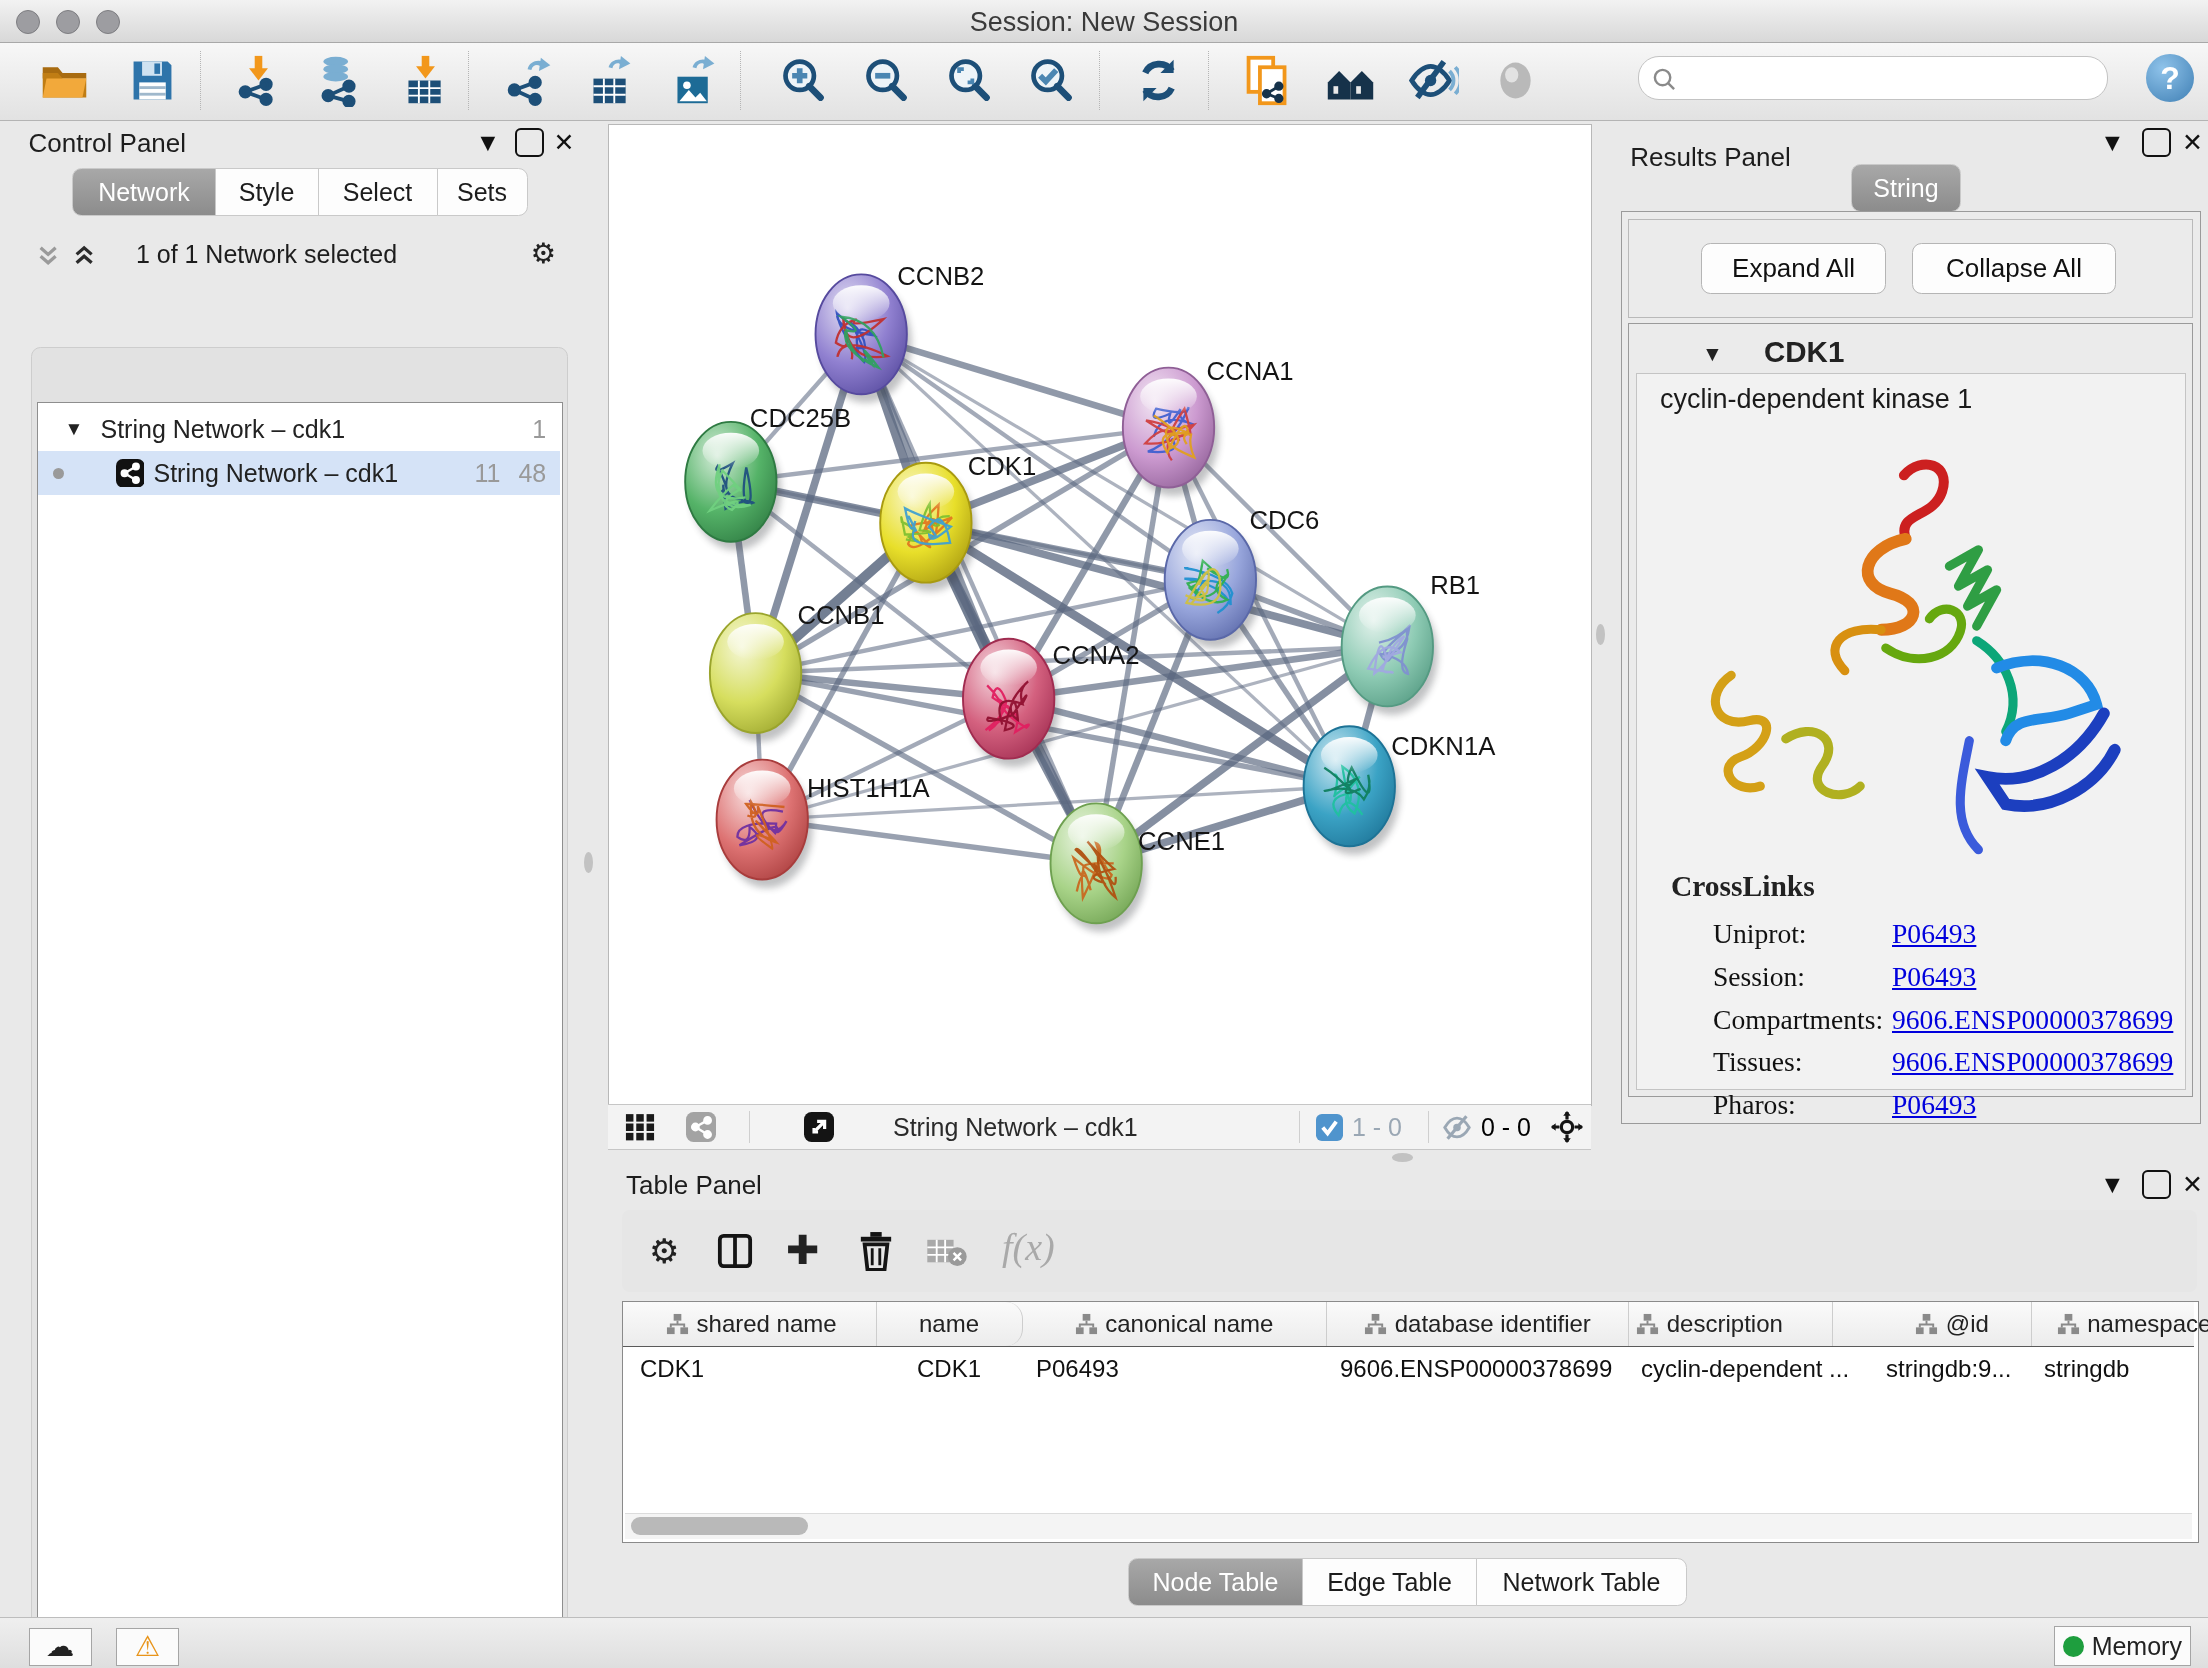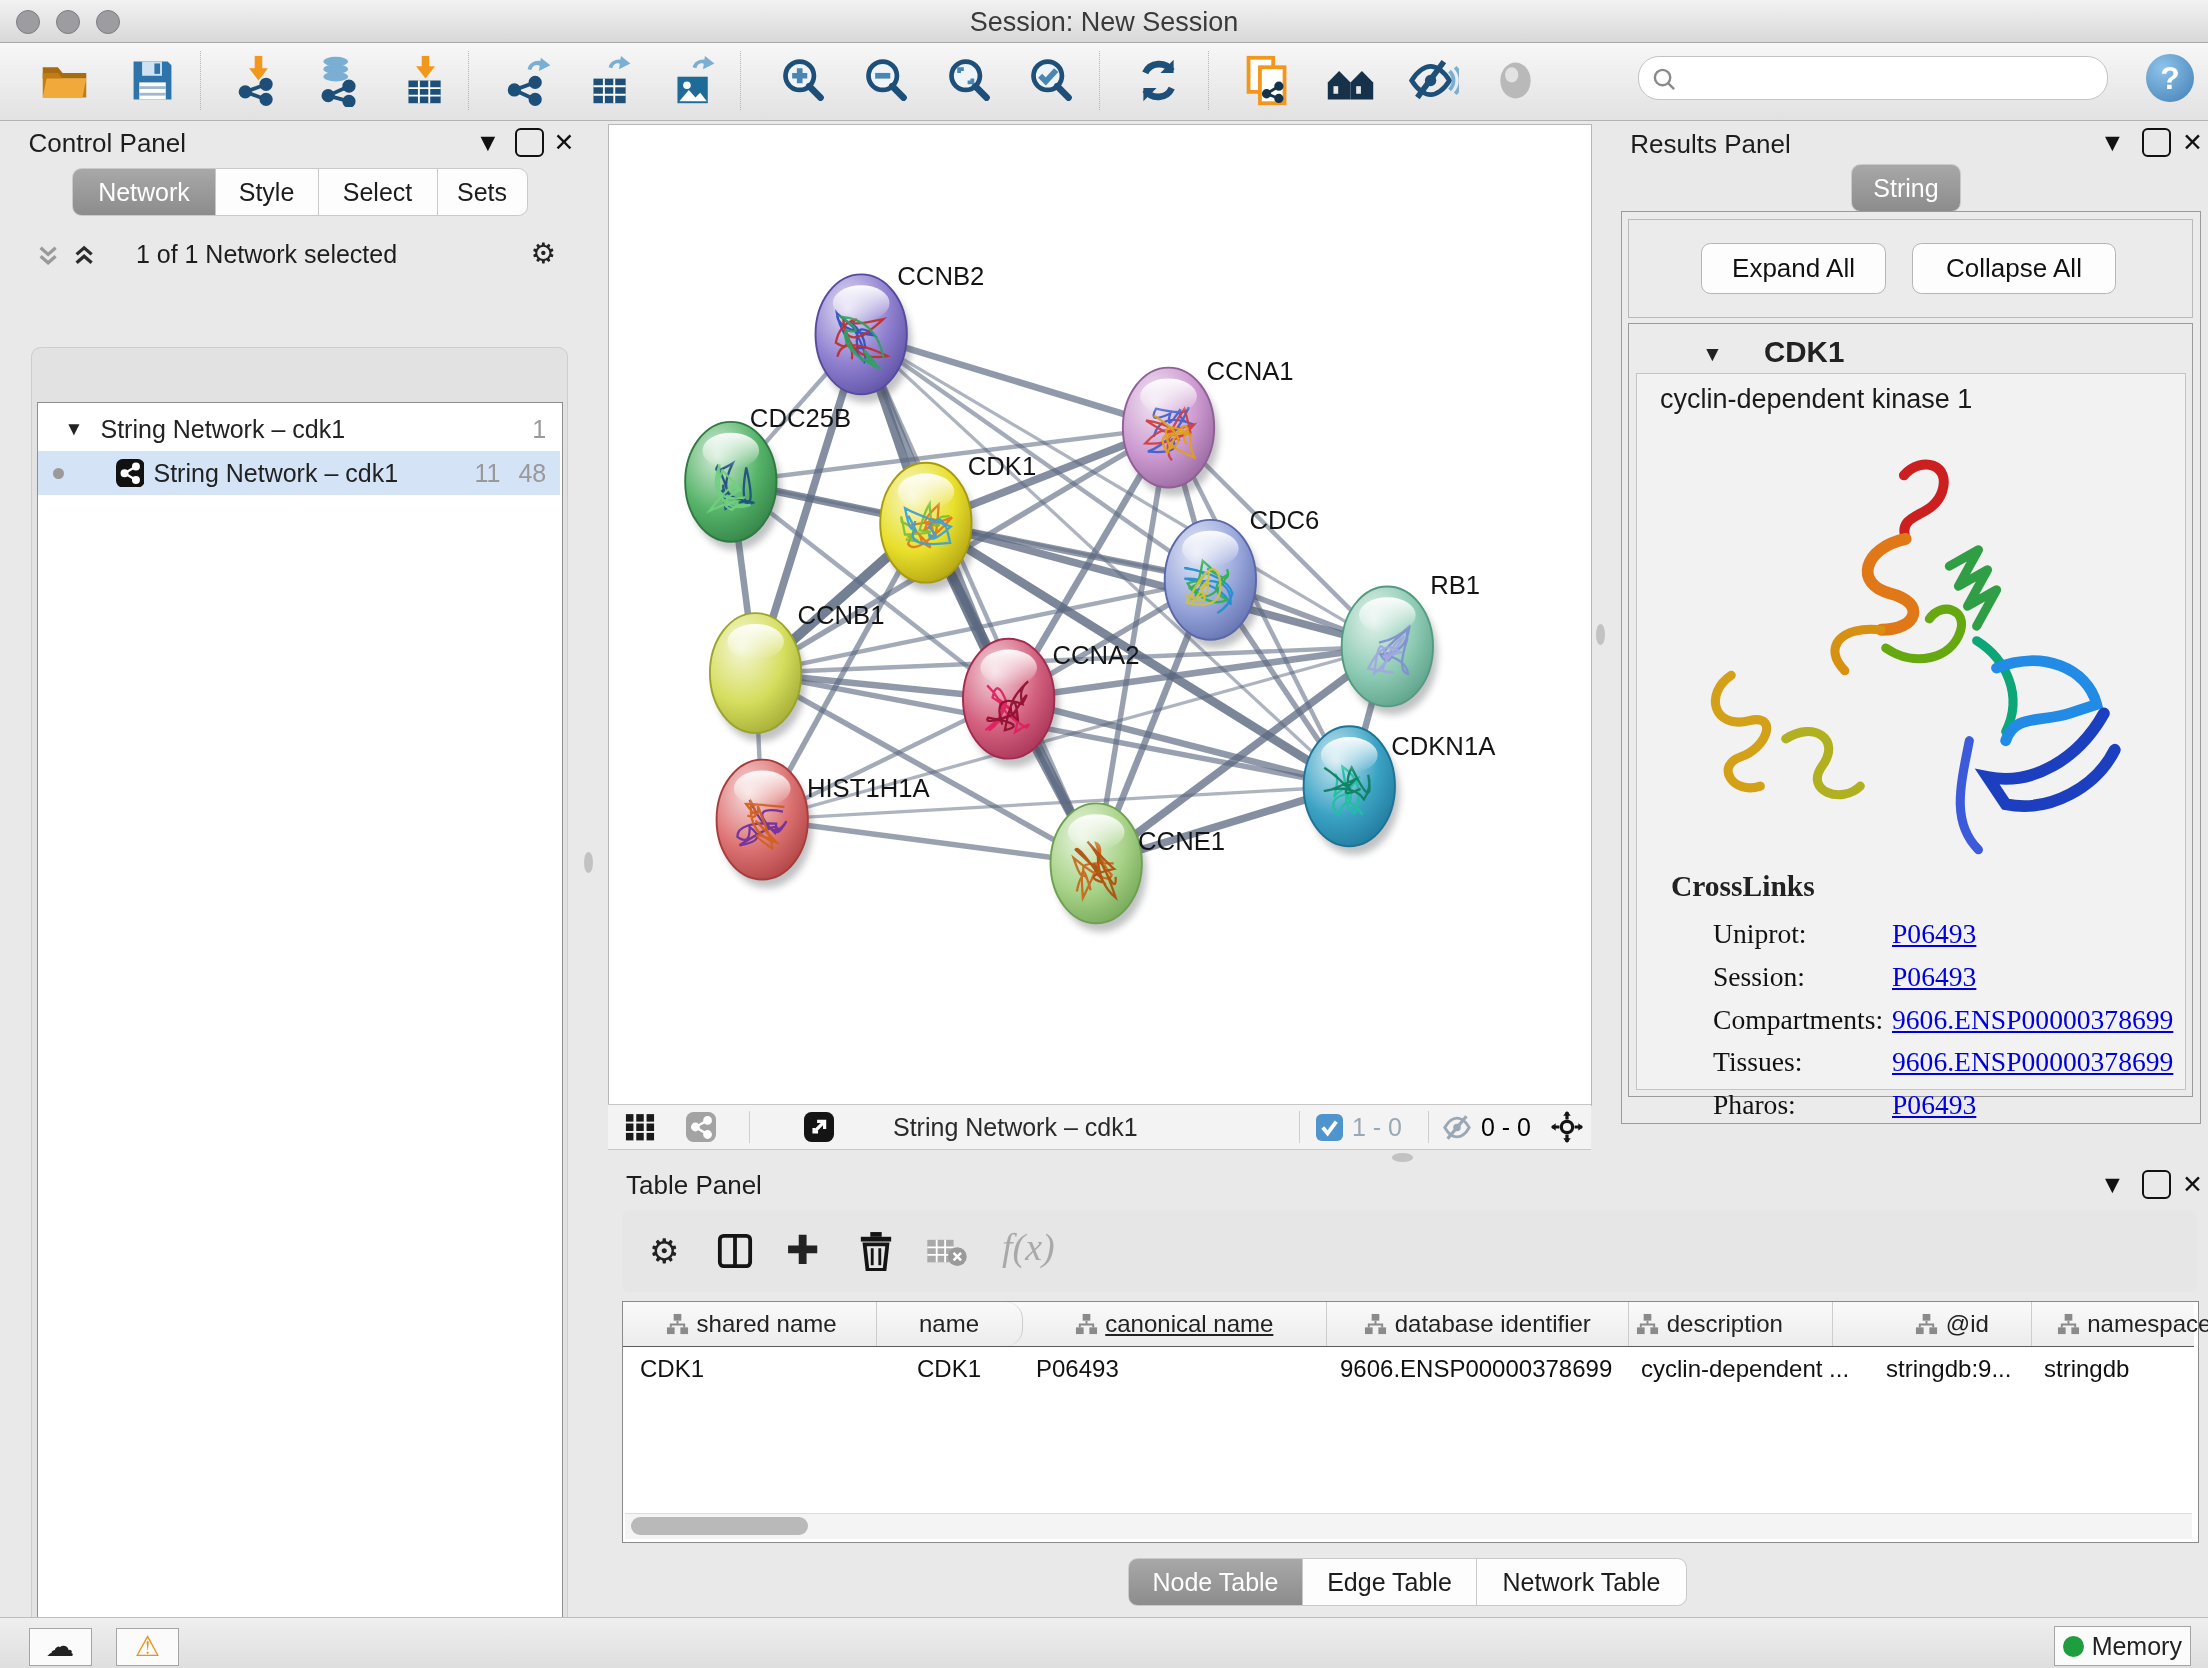--- a/index.html
+++ b/index.html
@@ -570,21 +570,21 @@
     <svg style="position:absolute;left:942px;top:4.8px" width="34" height="34" viewBox="0 0 36 36">
         <g stroke="#141414" stroke-width="3.4" fill="#141414">
           <circle cx="18" cy="18" r="6" fill="none"></circle>
           <path d="M18 2v8M18 26v8M2 18h8M26 18h8"></path>
           <path d="M14 6l4-5 4 5zM14 30l4 5 4-5zM6 14l-5 4 5 4zM30 14l5 4-5 4z" stroke="none"></path>
         </g>
       </svg>
   </div>
 
   <div class="abs" style="left:1617px;top:126px;width:586px;height:999px">
-    <div class="abs panel-title" style="left:13.3px;top:3px">Results Panel</div>
+    <div class="abs panel-title" style="left:13.3px;top:16px">Results Panel</div>
     <div class="pbtn" style="left:483px;top:1.9px">▼</div>
     <div class="pbtn floatbtn" style="left:525px;top:1.9px"></div>
     <div class="pbtn" style="left:565px;top:1.9px;font-weight:bold">✕</div>
     <div class="tab active solo" style="left:234px;top:38px;width:108px">String</div>
   </div>
   <div class="abs" id="rp-outer"></div>
   <div class="abs" id="rp-btnbox"></div>
   <div class="rpbutton abs" style="left:1701px;top:243px;width:183px">Expand All</div>
   <div class="rpbutton abs" style="left:1912px;top:243px;width:202px">Collapse All</div>
 
@@ -657,21 +657,21 @@
     <div id="tp-header">
         <div class="th" style="left: 3.8px; width: 249px;"><svg width="23" height="23" viewBox="0 0 24 24" style="vertical-align:-3.8px;margin-right:7.6px">
             <g fill="#8a8a8a">
               <rect x="8" y="1" width="8" height="7"></rect>
               <rect x="1" y="15" width="8" height="7"></rect>
               <rect x="15" y="15" width="8" height="7"></rect>
               <path d="M12 8v4M5 15v-3h14v3" stroke="#8a8a8a" stroke-width="2" fill="none"></path>
             </g>
           </svg><span>shared name</span></div>
         <div class="th" style="left: 253px; width: 146px; border-radius: 17px;"><span>name</span></div>
-        <div class="th" style="left: 399px; width: 304px; text-decoration: underline;"><svg width="23" height="23" viewBox="0 0 24 24" style="vertical-align:-3.8px;margin-right:7.6px">
+        <div class="th" style="left: 399px; width: 304px;"><svg width="23" height="23" viewBox="0 0 24 24" style="vertical-align:-3.8px;margin-right:7.6px">
             <g fill="#8a8a8a">
               <rect x="8" y="1" width="8" height="7"></rect>
               <rect x="1" y="15" width="8" height="7"></rect>
               <rect x="15" y="15" width="8" height="7"></rect>
               <path d="M12 8v4M5 15v-3h14v3" stroke="#8a8a8a" stroke-width="2" fill="none"></path>
             </g>
           </svg><span>canonical name</span></div>
         <div class="th" style="left: 704px; width: 301px;"><svg width="23" height="23" viewBox="0 0 24 24" style="vertical-align:-3.8px;margin-right:7.6px">
             <g fill="#8a8a8a">
               <rect x="8" y="1" width="8" height="7"></rect>

